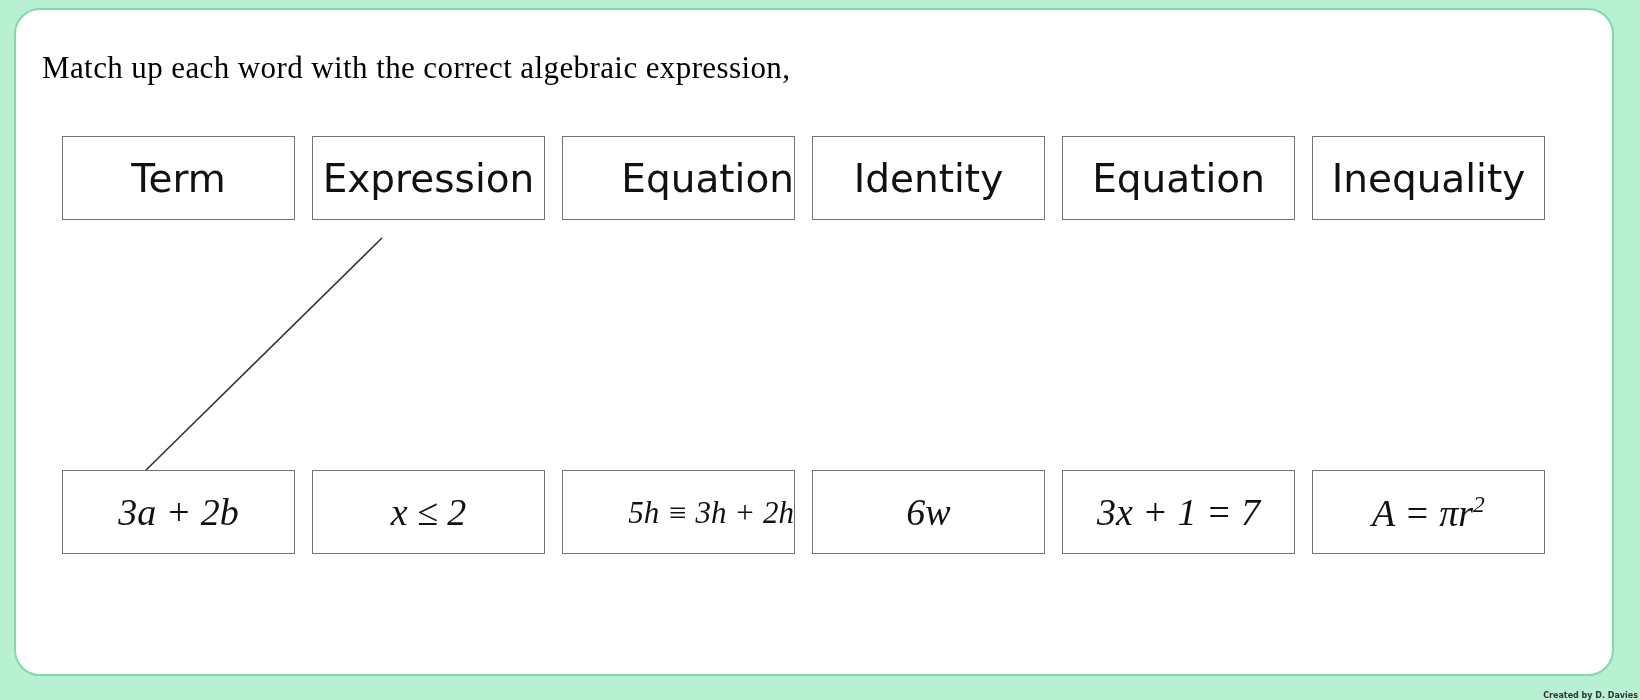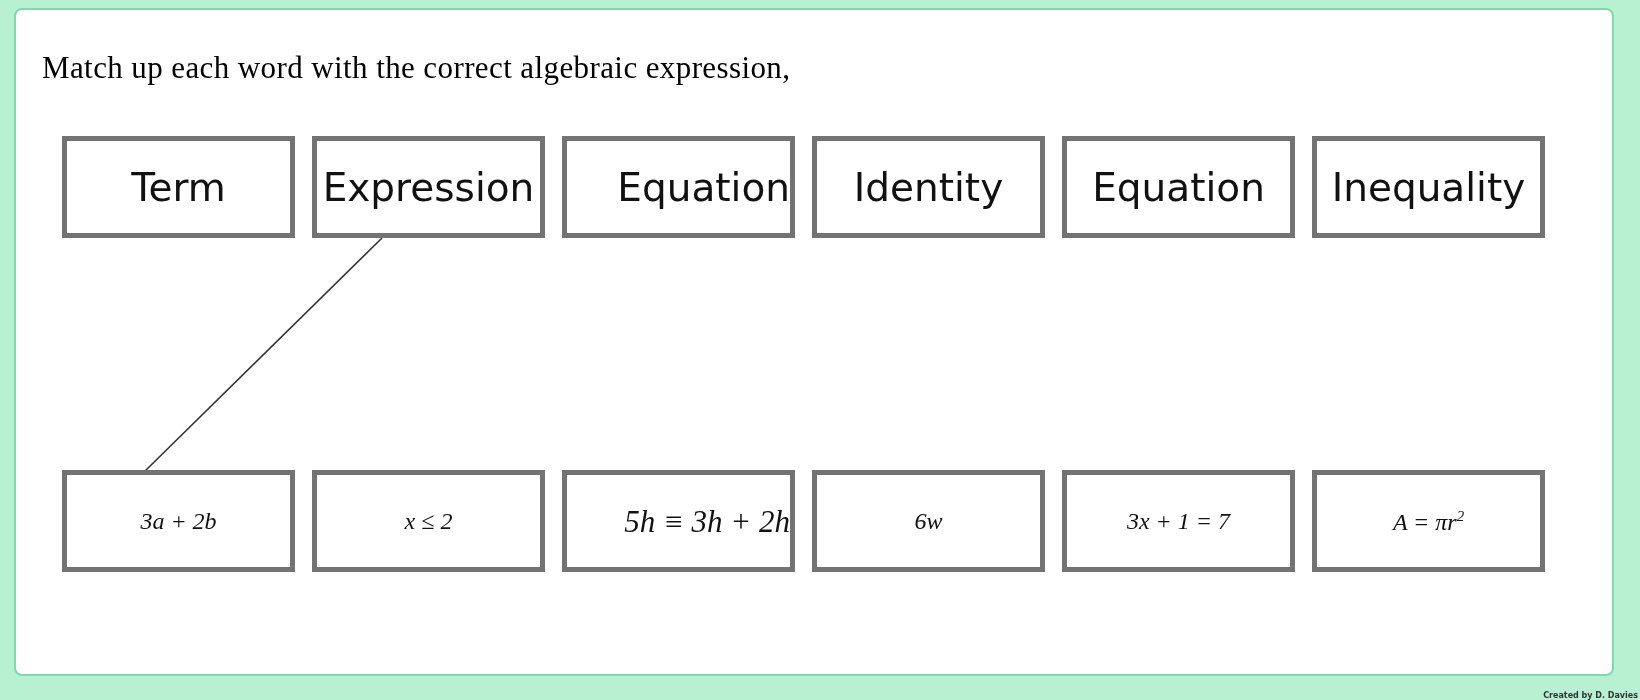--- a/index.html
+++ b/index.html
@@ -14,21 +14,21 @@
     font-family: "Liberation Serif", serif;
   }
   .slide {
     position: absolute;
     left: 14px;
     top: 8px;
     width: 1600px;
     height: 668px;
     background: #ffffff;
     border: 2px solid #7fd8ae;
-    border-radius: 8px;
+    border-radius: 26px;
     box-sizing: border-box;
     overflow: hidden;
   }
   .prompt {
     position: absolute;
     left: 26px;
     top: 40px;
     font-family: "Liberation Serif", serif;
     font-size: 31px;
     color: #000000;
@@ -40,39 +40,39 @@
     left: 0;
     width: 100%;
     height: 102px;
   }
   .row-words { top: 126px; }
   .row-exprs { top: 460px; }
 
   .card {
     position: absolute;
     top: 0;
-    height: 102px;
+    height: 84px;
     box-sizing: border-box;
-    border: 5px solid #737373;
+    border: 1px solid #737373;
     background: #ffffff;
     display: flex;
     align-items: center;
     justify-content: center;
     text-align: center;
   }
   .card .label {
     font-family: "DejaVu Sans", sans-serif;
     font-size: 39px;
     color: #111111;
     line-height: 1;
   }
   .card .expr {
     font-family: "Liberation Serif", serif;
     font-style: italic;
-    font-size: 24px;
+    font-size: 38px;
     color: #111111;
     line-height: 1;
     white-space: nowrap;
   }
   .card.small .expr { font-size: 31px; margin-left: 6px; }
 
   .c0 { left: 46px;   width: 233px; }
   .c1 { left: 296px;  width: 233px; align-items: center; }
   .c2 { left: 546px;  width: 233px; justify-content: flex-end; }
   .c3 { left: 796px;  width: 233px; }

